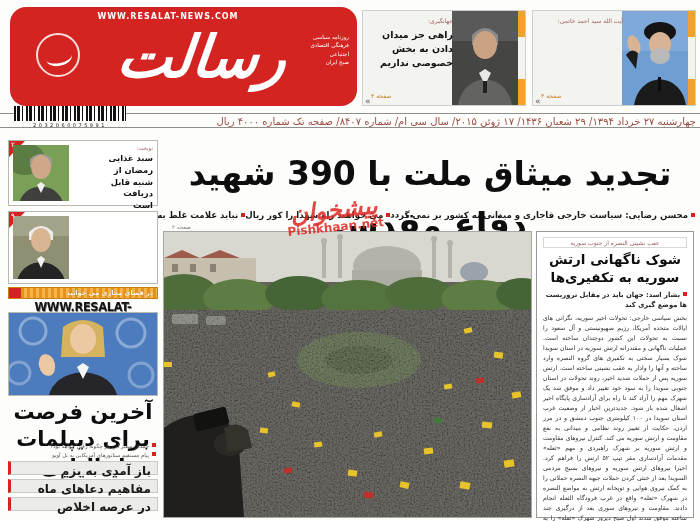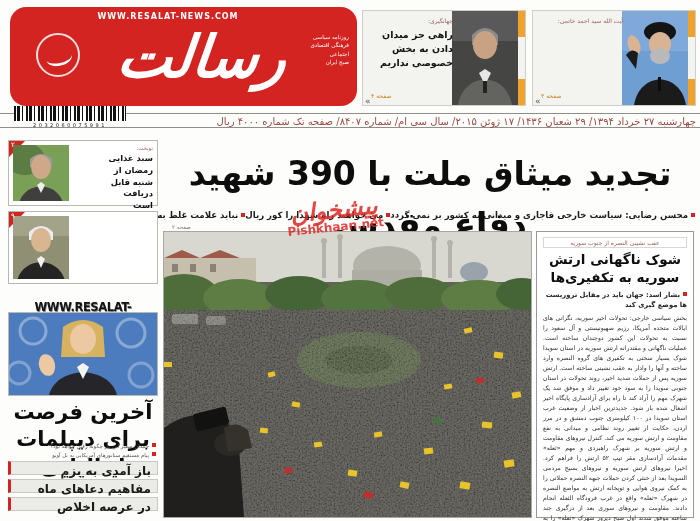--- a/index.html
+++ b/index.html
@@ -211,20 +211,24 @@
         <rect width="56" height="65" fill="#8f8f74"></rect>
         <rect width="56" height="20" fill="#a3a389"></rect>
         <path d="M16,16 Q28,4 40,16 L40,24 L16,24 Z" fill="#ececec"></path>
         <ellipse cx="28" cy="24" rx="10" ry="12" fill="#d9b691"></ellipse>
         <path d="M4,65 C10,40 46,40 52,65 Z" fill="#242424"></path>
         <polygon points="24,43 28,52 32,43 28,40" fill="#f2f2f2"></polygon>
       </svg>
     </div>
   </div>
 
+  <div class="vstrip">
+    <div class="vstrip-red"></div>
+    <div class="vstrip-label">در فضای مجازی می خوانید</div>
+  </div>
   <div class="lc-site">WWW.RESALAT-NEWS.COM</div>
 
   <div class="feat-photo">
     <svg width="148" height="82" viewBox="0 0 148 82">
       <rect width="148" height="82" fill="#4c7cbd"></rect>
       <circle cx="24" cy="18" r="13" fill="none" stroke="#ffffff" stroke-opacity="0.35" stroke-width="3"></circle>
       <circle cx="122" cy="20" r="14" fill="none" stroke="#ffffff" stroke-opacity="0.35" stroke-width="3"></circle>
       <circle cx="132" cy="62" r="12" fill="none" stroke="#ffffff" stroke-opacity="0.3" stroke-width="3"></circle>
       <circle cx="10" cy="60" r="11" fill="none" stroke="#ffffff" stroke-opacity="0.3" stroke-width="3"></circle>
       <path d="M54,14 Q74,0 94,14 L96,44 L52,44 Z" fill="#d7b35f"></path>

